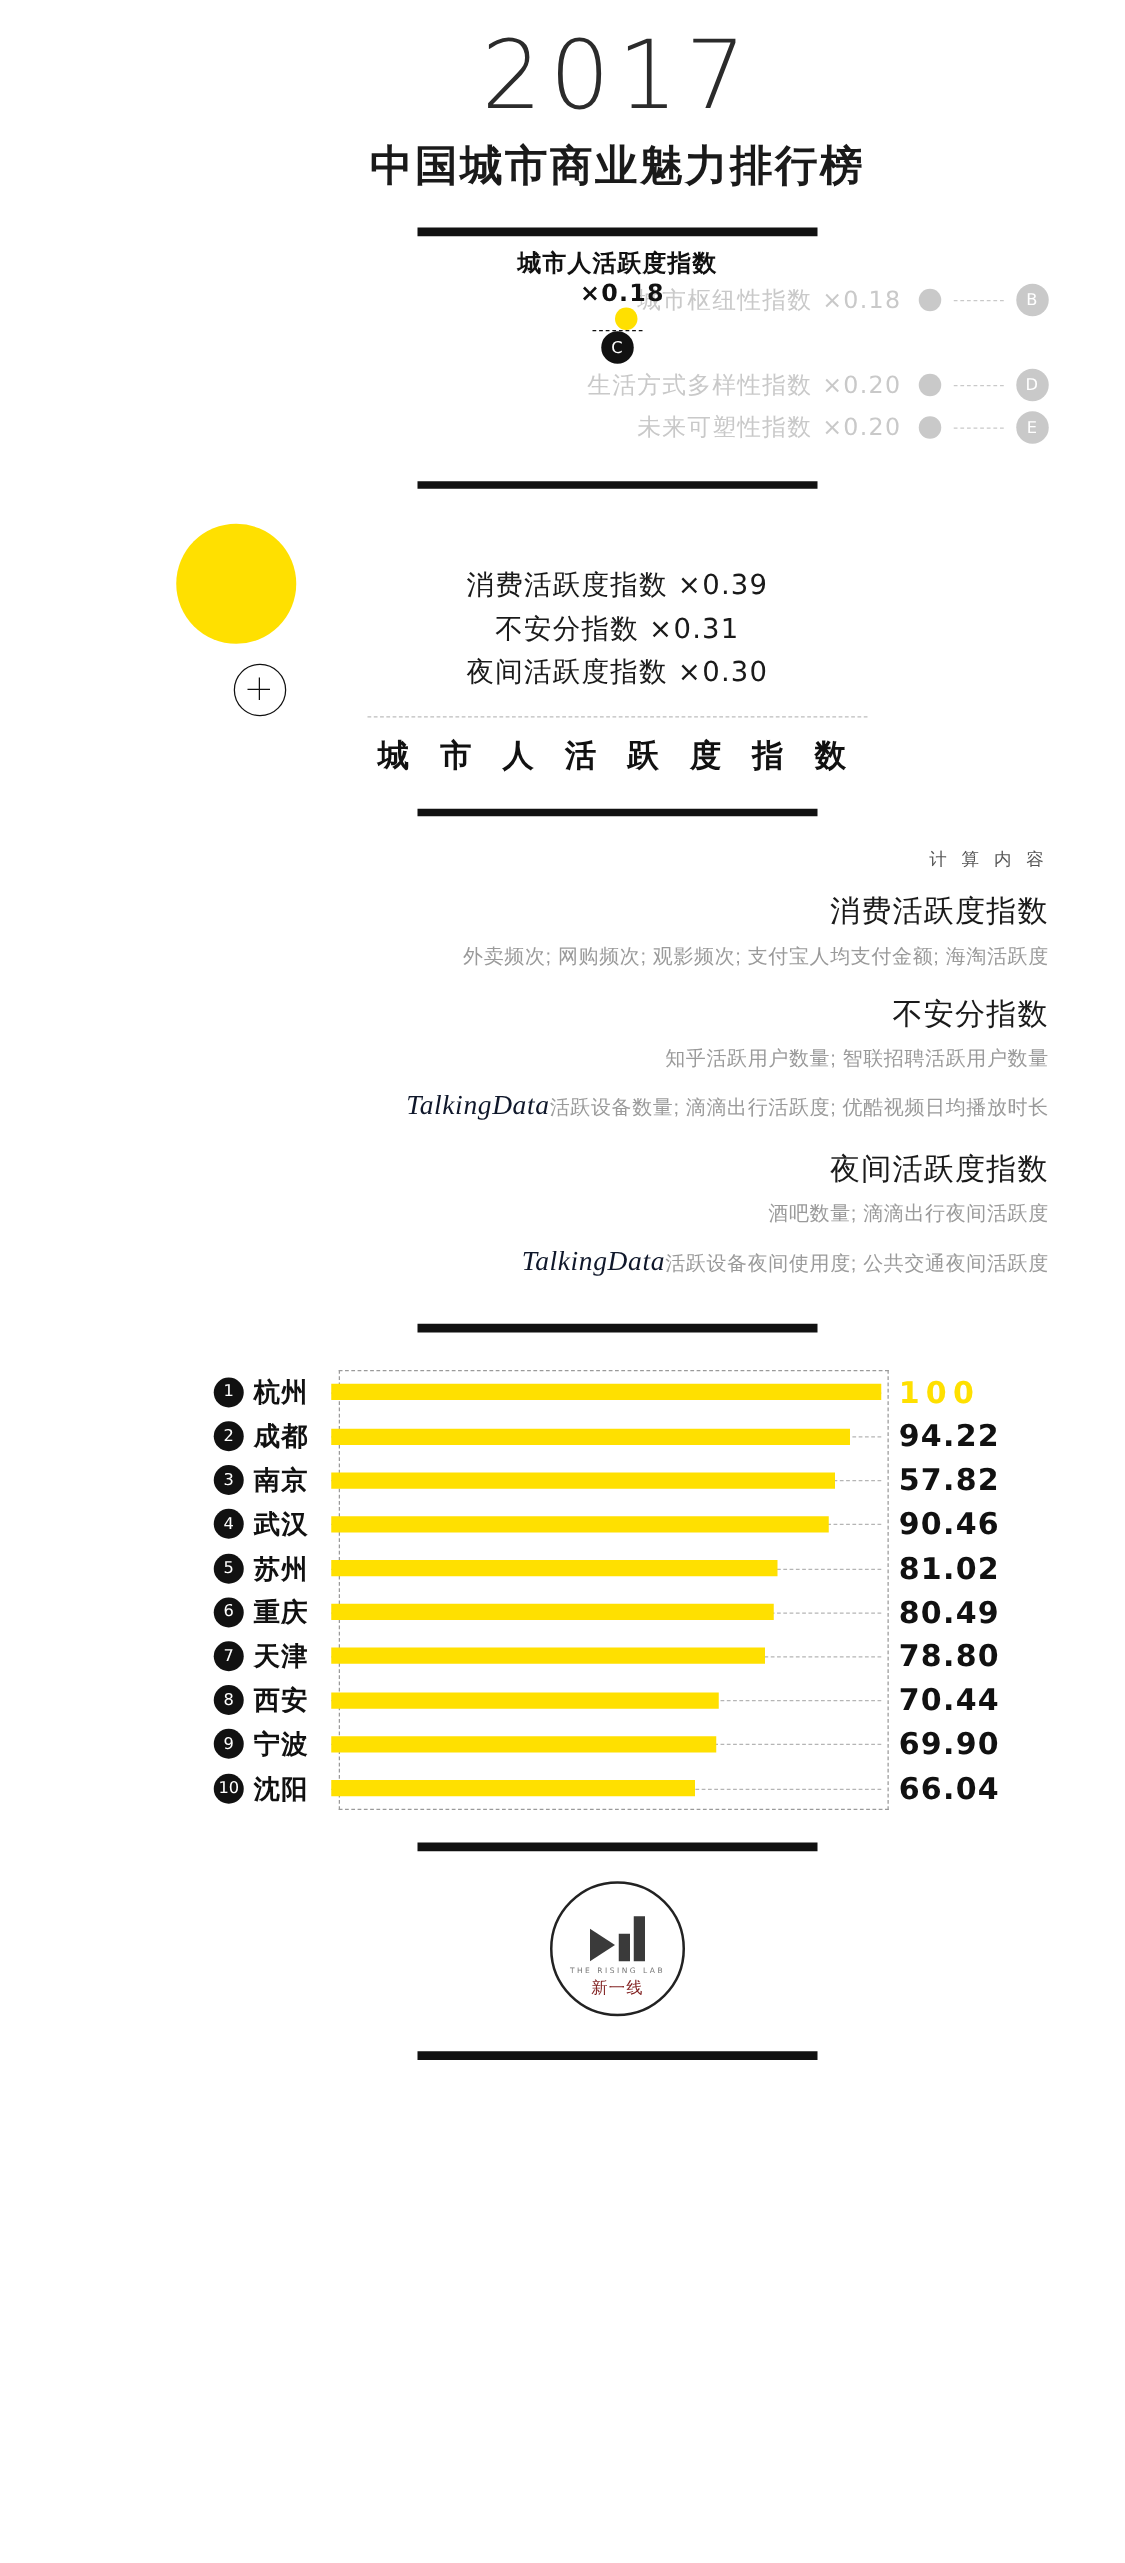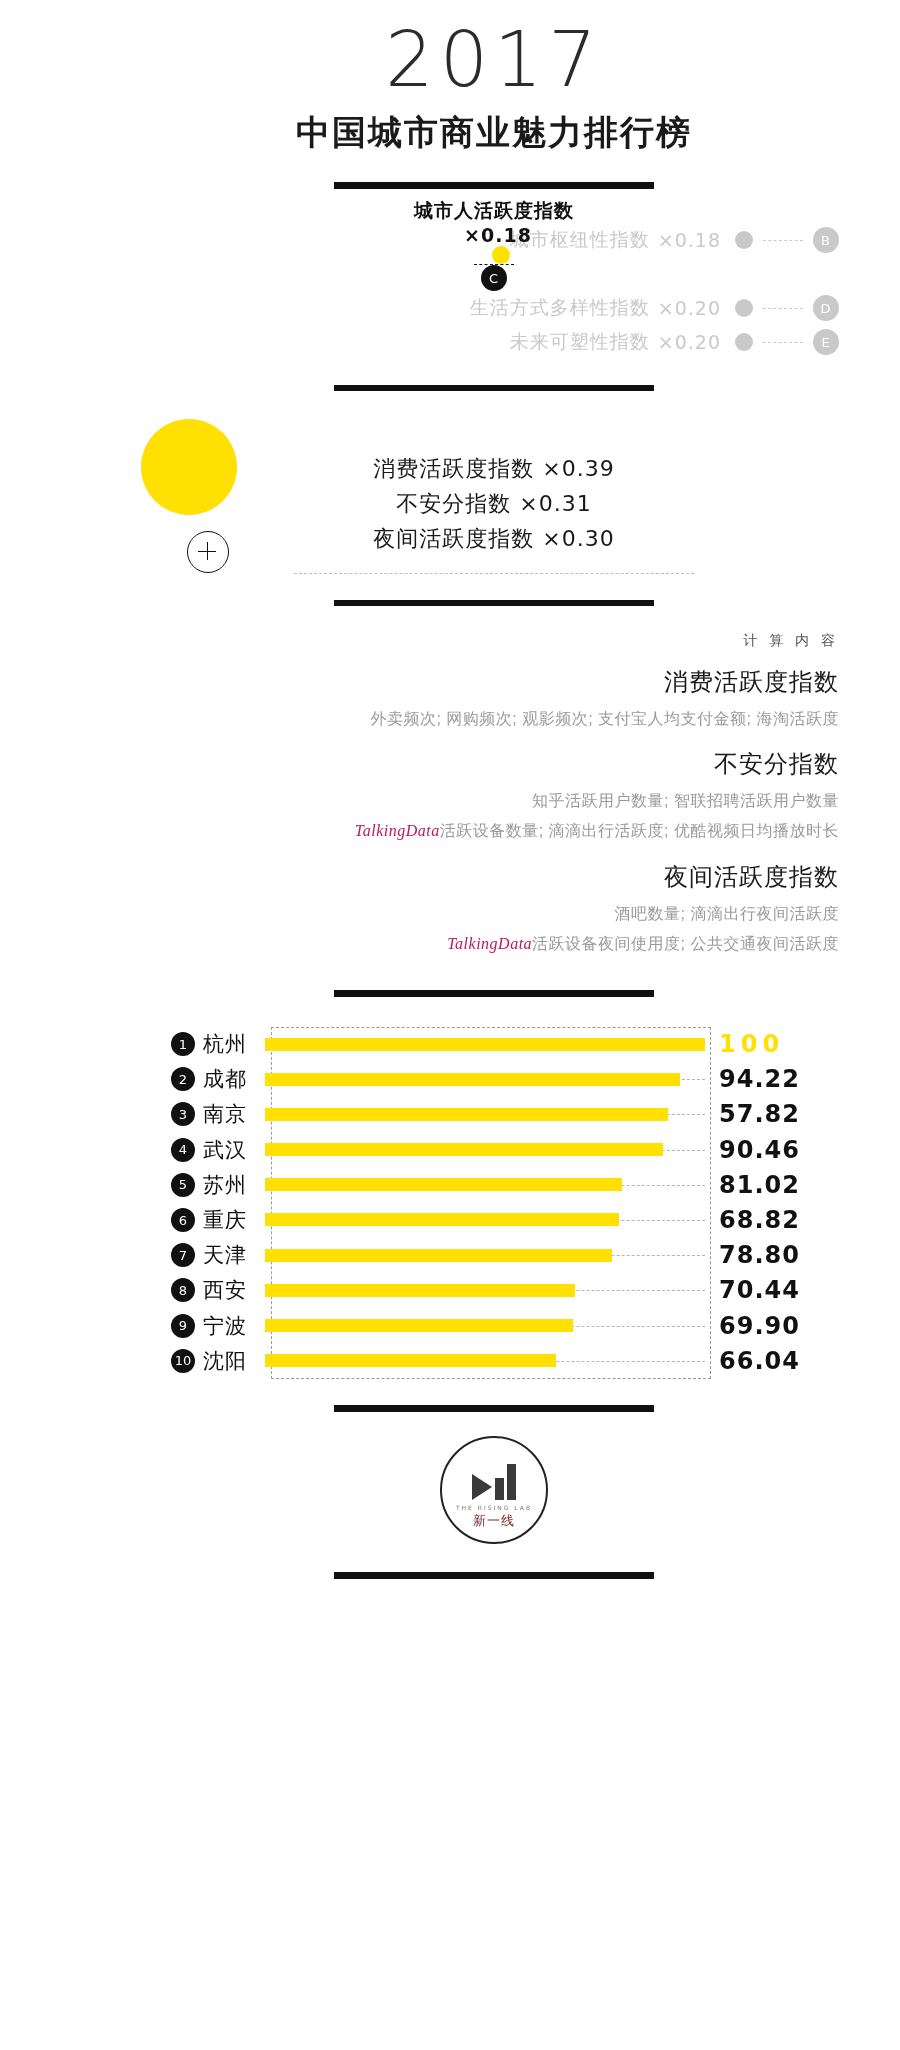--- a/index.html
+++ b/index.html
@@ -191,22 +191,22 @@
   }
   .calc-p {
     font-size: 16px;
     color: #9a9a9a;
     line-height: 1.9;
     letter-spacing: 0.5px;
   }
   .calc-p .td {
     font-family: "Liberation Serif", serif;
     font-style: italic;
-    font-size: 16px;
-    color: #be185d;
+    font-size: 22px;
+    color: #0f172a;
   }
 
   
   .chart {
     position: relative;
     margin-top: 30px;
     height: 352px;
   }
   .chart-box {
     position: absolute;
@@ -240,21 +240,21 @@
     display: flex;
     align-items: center;
     justify-content: center;
     flex: 0 0 auto;
     margin-left: 22px;
   }
   .city {
     width: 62px;
     margin-left: 8px;
     font-size: 21px;
-    font-weight: 400;
+    font-weight: 700;
     color: #111;
     letter-spacing: 1px;
     flex: 0 0 auto;
   }
   .bar-wrap {
     position: relative;
     width: 440px;
     height: 35.2px;
     flex: 0 0 auto;
   }
@@ -379,20 +379,21 @@
 
     <div class="formula">
       <div class="bigcircle"></div>
       <div class="plus"></div>
       <div class="frows">
         <div class="frow">消费活跃度指数 ×0.39</div>
         <div class="frow">不安分指数 ×0.31</div>
         <div class="frow">夜间活跃度指数 ×0.30</div>
       </div>
       <div class="dashline"></div>
+      <div class="resulttitle">城 市 人 活 跃 度 指 数</div>
     </div>
 
     <div class="rule thin"></div>
 
     <div class="calc">
       <div class="calc-label">计 算 内 容</div>
 
       <div class="calc-h">消费活跃度指数</div>
       <div class="calc-p">
         <span>外卖频次; 网购频次; 观影频次; 支付宝人均支付金额; 海淘活跃度</span>
@@ -471,21 +472,21 @@
           <span class="value">81.02</span>
         </div>
 
         <div class="bar-row">
           <span class="rank">6</span>
           <span class="city">重庆</span>
           <span class="bar-wrap">
             <span class="bar-guide"></span>
             <span class="bar" style="width:354.2px;"></span>
           </span>
-          <span class="value">68.82</span>
+          <span class="value">80.49</span>
         </div>
 
         <div class="bar-row">
           <span class="rank">7</span>
           <span class="city">天津</span>
           <span class="bar-wrap">
             <span class="bar-guide"></span>
             <span class="bar" style="width:346.7px;"></span>
           </span>
           <span class="value">78.80</span>

